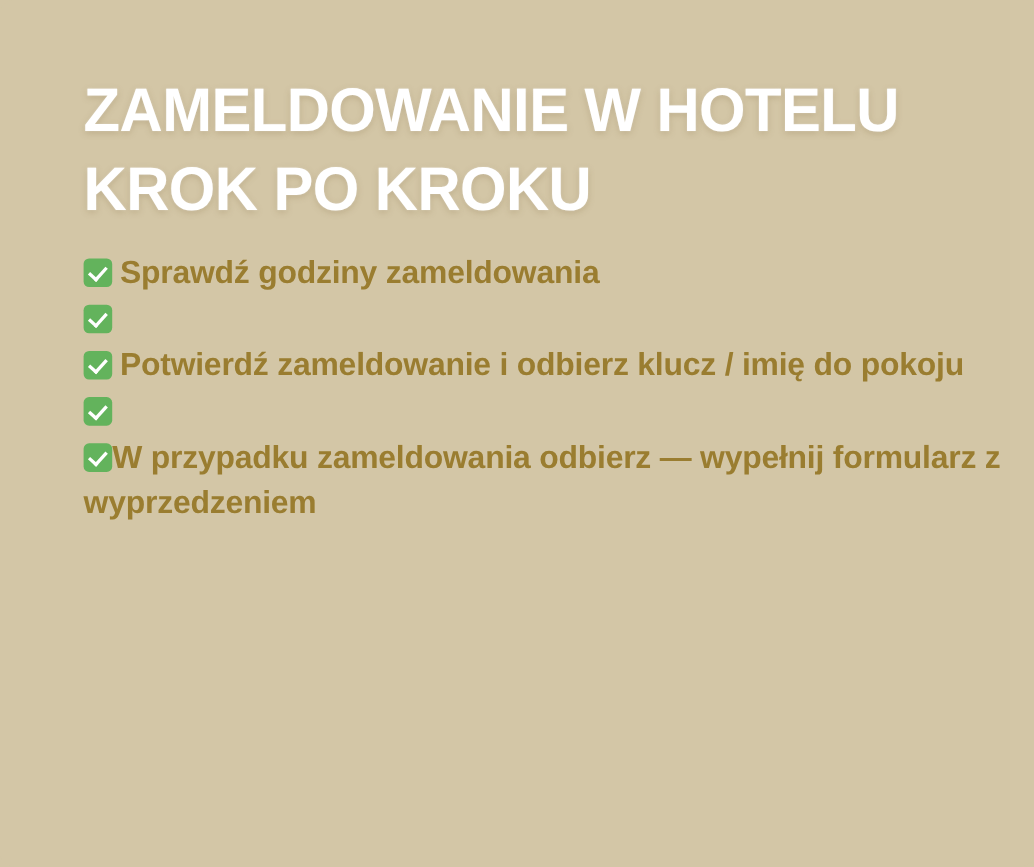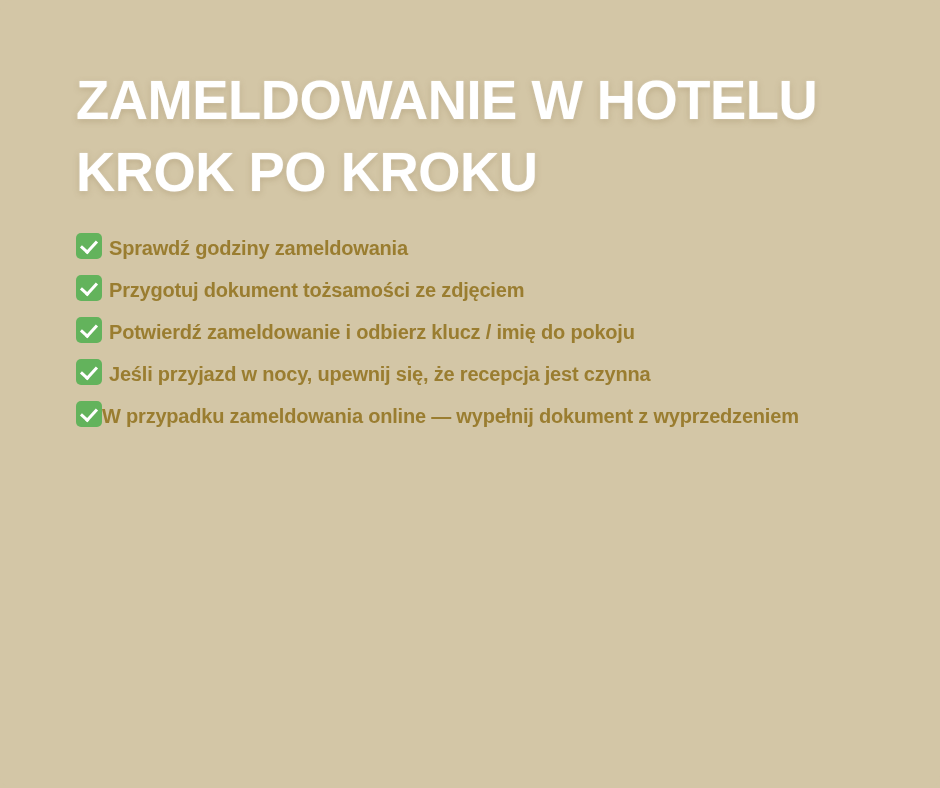--- a/index.html
+++ b/index.html
@@ -50,21 +50,21 @@
   .checklist {
     position: absolute;
     left: 76px;
     top: 228px;
     width: 836px;
   }
   .check-item {
     color: #9a7d30;
     font-family: "Liberation Sans", sans-serif;
     font-weight: bold;
-    font-size: 20px;
+    font-size: 29px;
     line-height: 41px;
     letter-spacing: -0.2px;
     margin: 0 0 1px 0;
     text-indent: 0;
   }
   .check-box {
     display: inline-block;
     width: 26px;
     height: 26px;
     border-radius: 5px;
@@ -97,19 +97,19 @@
 
 <div class="slide">
 
   <div class="title-block">
     <div class="title-line">ZAMELDOWANIE W HOTELU</div>
     <div class="title-line">KROK PO KROKU</div>
   </div>
 
   <div class="checklist">
       <p class="check-item"><span class="check-box"></span><span class="check-text">Sprawdź godziny zameldowania</span></p>
-      <p class="check-item"><span class="check-box"></span><span class="check-text">Przygotuj dokument tożsamości ze zdjęciem</span></p>
+      <p class="check-item"><span class="check-box"></span></p>
       <p class="check-item"><span class="check-box"></span><span class="check-text">Potwierdź zameldowanie i odbierz klucz / imię do pokoju</span></p>
-      <p class="check-item"><span class="check-box"></span><span class="check-text">Jeśli przyjazd w nocy, upewnij się, że recepcja jest czynna</span></p>
-      <p class="check-item tight"><span class="check-box"></span><span class="check-text">W przypadku zameldowania online — wypełnij dokument z wyprzedzeniem</span></p>
+      <p class="check-item"><span class="check-box"></span></p>
+      <p class="check-item tight"><span class="check-box"></span><span class="check-text">W przypadku zameldowania odbierz — wypełnij formularz z wyprzedzeniem</span></p>
     </div>
 
 </div>
 
 </body></html>

